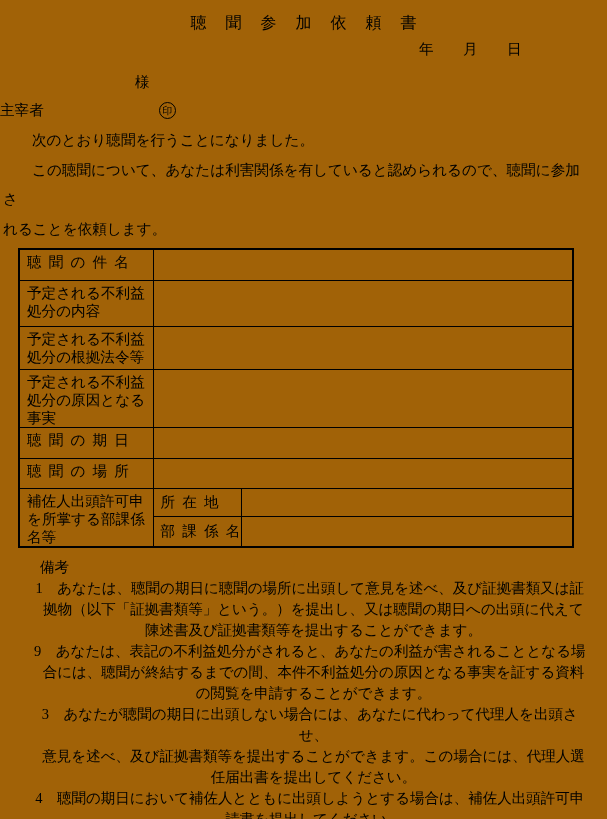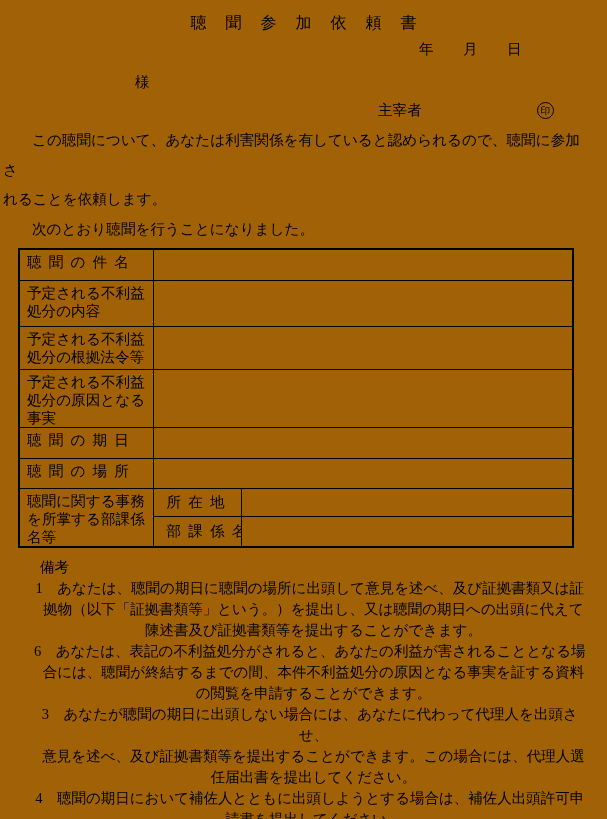--- a/index.html
+++ b/index.html
@@ -32,21 +32,20 @@
     white-space: nowrap;
   }
   .addressee-line {
     margin-top: 16px;
     margin-left: 135px;
     font-size: 14.6px;
     line-height: 17px;
   }
   .presider-line {
     margin-top: 11px;
-    margin-left: 378px;
     display: flex;
     align-items: center;
     font-size: 14.6px;
     line-height: 17px;
     text-align: center;
   }
   .seal {
     margin-left: 115px;
     width: 15px;
     height: 15px;
@@ -87,21 +86,21 @@
   }
   td.lbl {
     vertical-align: top;
     padding: 3px 3px 0 7px;
     line-height: 18px;
     white-space: pre-line;
     word-spacing: 3.5px;
   }
   td.sublbl {
     vertical-align: middle;
-    padding-left: 13px;
+    padding-left: 7px;
     line-height: 18px;
     white-space: nowrap;
     word-spacing: 3.5px;
   }
   td.val, td.val2 { padding: 0 4px; }
   .remarks {
     margin-top: 9px;
     margin-left: 15px;
     margin-right: 20px;
     font-size: 14.5px;
@@ -127,23 +126,23 @@
   <div class="addressee-line">様</div>
 
   <div class="presider-line">
     <span>主宰者</span>
     <span class="seal">
       <span>印</span>
     </span>
   </div>
 
   <div class="intro">
+    <p>次のとおり聴聞を行うことになりました。</p>
     <p>この聴聞について、あなたは利害関係を有していると認められるので、聴聞に参加さ
 れることを依頼します。</p>
-    <p>次のとおり聴聞を行うことになりました。</p>
   </div>
 
   <table class="form-table">
     <colgroup>
       <col style="width:134px">
       <col style="width:88px">
       <col style="width:332px">
     </colgroup>
     <tbody>
       <tr style="height:31px">
@@ -168,39 +167,39 @@
       </tr>
       <tr style="height:31px">
         <td class="lbl">聴 聞 の 期 日</td>
         <td class="val" colspan="2"></td>
       </tr>
       <tr style="height:30px">
         <td class="lbl">聴 聞 の 場 所</td>
         <td class="val" colspan="2"></td>
       </tr>
       <tr style="height:28px">
-        <td class="lbl" rowspan="2">聴聞に関する事務
+        <td class="lbl" rowspan="2">補佐人出頭許可申
 を所掌する部課係
 名等</td>
         <td class="sublbl">所 在 地</td>
         <td class="val2"></td>
       </tr>
       <tr style="height:29px">
         <td class="sublbl">部 課 係 名</td>
         <td class="val2"></td>
       </tr>
     </tbody>
   </table>
 
   <div class="remarks">
     <div class="remarks-heading">備考</div>
     <div class="remark-item">1　あなたは、聴聞の期日に聴聞の場所に出頭して意見を述べ、及び証拠書類又は証
 拠物（以下「証拠書類等」という。）を提出し、又は聴聞の期日への出頭に代えて
 陳述書及び証拠書類等を提出することができます。</div>
-    <div class="remark-item">6　あなたは、表記の不利益処分がされると、あなたの利益が害されることとなる場
+    <div class="remark-item">9　あなたは、表記の不利益処分がされると、あなたの利益が害されることとなる場
 合には、聴聞が終結するまでの間、本件不利益処分の原因となる事実を証する資料
 の閲覧を申請することができます。</div>
     <div class="remark-item">3　あなたが聴聞の期日に出頭しない場合には、あなたに代わって代理人を出頭させ、
 意見を述べ、及び証拠書類等を提出することができます。この場合には、代理人選
 任届出書を提出してください。</div>
     <div class="remark-item">4　聴聞の期日において補佐人とともに出頭しようとする場合は、補佐人出頭許可申
 請書を提出してください。</div>
 
   </div>
 

